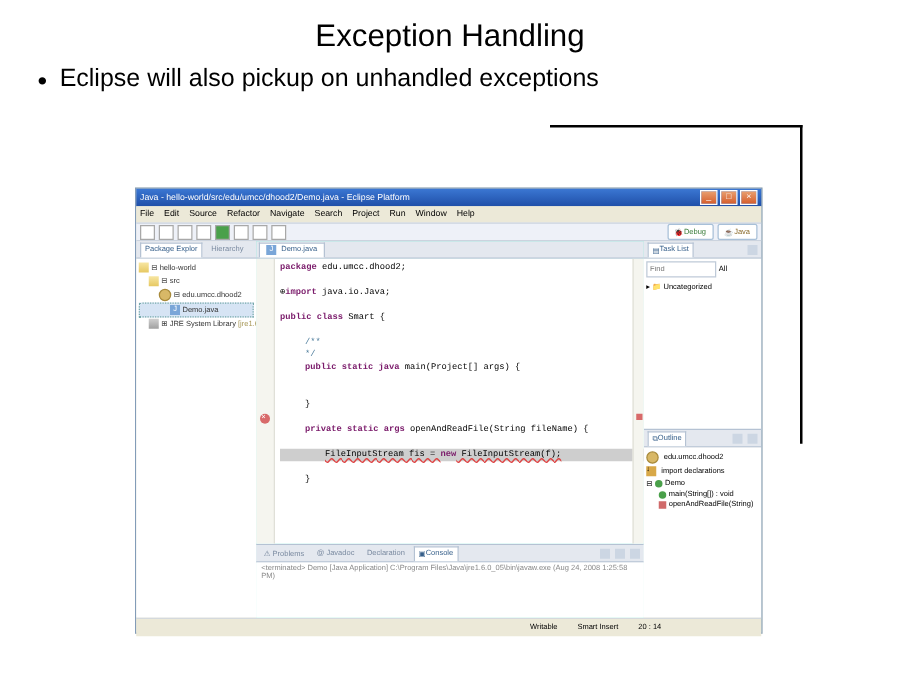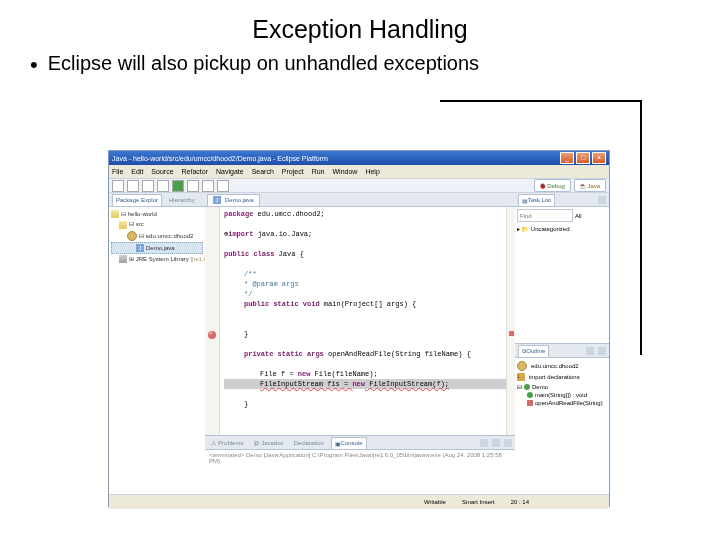--- a/index.html
+++ b/index.html
@@ -128,33 +128,31 @@
         <div class="gutter">
           <div style="height:30px"></div>
           <div style="height:94px"></div>
           <div class="err"></div>
         </div>
         <div class="code">
           <div><span class="kw">package</span><span> edu.umcc.dhood2;</span></div>
           <div>&nbsp;</div>
           <div>⊕<span class="kw">import</span><span> java.io.Java;</span></div>
           <div>&nbsp;</div>
-          <div><span class="kw">public class</span><span> Java {</span></div>
+          <div><span class="kw">public class</span><span> Smart {</span></div>
           <div>&nbsp;</div>
           <div style="padding-left:20px"><span class="cm">/**</span></div>
-          <div style="padding-left:20px"><span class="cm"> * @param args</span></div>
           <div style="padding-left:20px"><span class="cm"> */</span></div>
-          <div style="padding-left:20px"><span class="kw">public static void</span><span> main(Project[] args) {</span></div>
+          <div style="padding-left:20px"><span class="kw">public static java</span><span> main(Project[] args) {</span></div>
           <div>&nbsp;</div>
           <div>&nbsp;</div>
           <div style="padding-left:20px"><span>}</span></div>
           <div>&nbsp;</div>
           <div style="padding-left:20px"><span class="kw">private static args</span><span> openAndReadFile(String fileName) {</span></div>
           <div>&nbsp;</div>
-          <div style="padding-left:36px"><span>File f = </span><span class="kw">new</span><span> File(fileName);</span></div>
           <div class="hl" id="errLine" style="padding-left:36px"><span class="red">FileInputStream fis = </span><span class="kw">new</span><span class="red"> FileInputStream(f);</span></div>
           <div>&nbsp;</div>
           <div style="padding-left:20px"><span>}</span></div>
           <div>&nbsp;</div>
           
         </div>
         <div class="ruler"></div>
       </div>
       <div class="bottom">
         <div class="viewtab">

